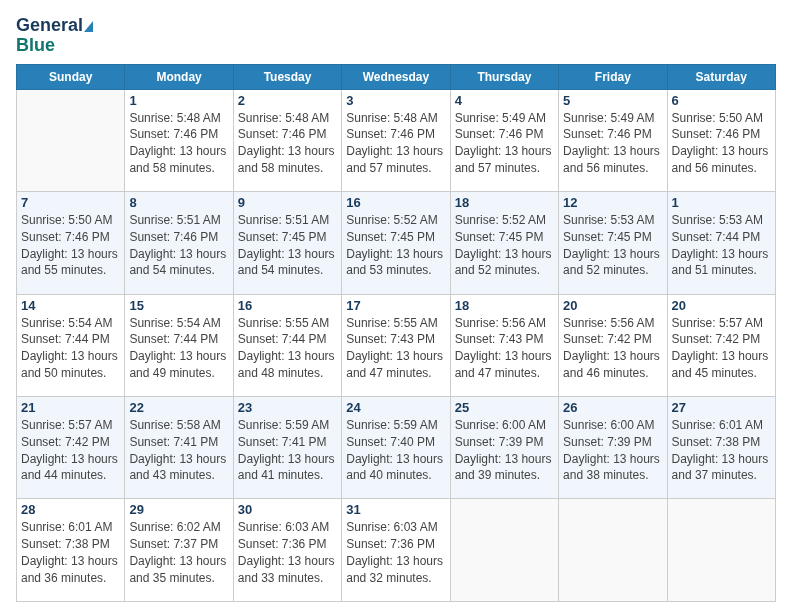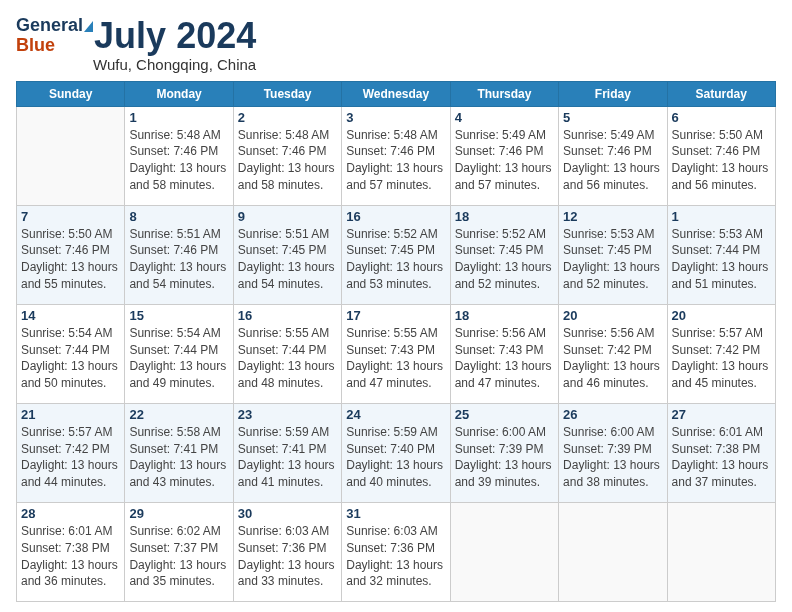--- a/index.html
+++ b/index.html
@@ -12,21 +12,21 @@
     }
     .page {
       width: 792px;
       height: 612px;
       padding: 16px 16px 10px 16px;
       display: flex;
       flex-direction: column;
     }
     .header {
       display: flex;
-      justify-content: flex-start;
+      justify-content: space-between;
       align-items: flex-start;
       margin-bottom: 8px;
     }
     .logo {
       display: flex;
       flex-direction: column;
       align-items: flex-start;
     }
     .logo-text {
       font-size: 18px;
@@ -105,26 +105,22 @@
 
 <div class="page">
   <div class="header">
     <div class="logo">
       <div class="logo-row">
         <span class="logo-text">
           <span style="color:#1a3a5c;">General</span><span style="display:inline-block;width:0;height:0;border-left:9px solid transparent;border-right:0px solid transparent;border-bottom:11px solid #2980b9;margin-left:1px;vertical-align:middle;"></span>
         </span>
       </div>
       <div class="logo-row">
-        <span class="logo-text logo-blue" style="color:#c2410c;font-size:18px;font-weight:bold;">Blue</span>
+        <span class="logo-text logo-blue" style="color:#0f766e;font-size:18px;font-weight:bold;">Blue</span>
       </div>
-    </div>
-    <div class="title-block">
-      <div class="main-title">July 2024</div>
-      <div class="subtitle">Wufu, Chongqing, China</div>
     </div>
   </div>
 
   <table class="calendar">
     <thead>
       <tr>
       <th>Sunday</th>
           <th>Monday</th>
           <th>Tuesday</th>
           <th>Wednesday</th>

